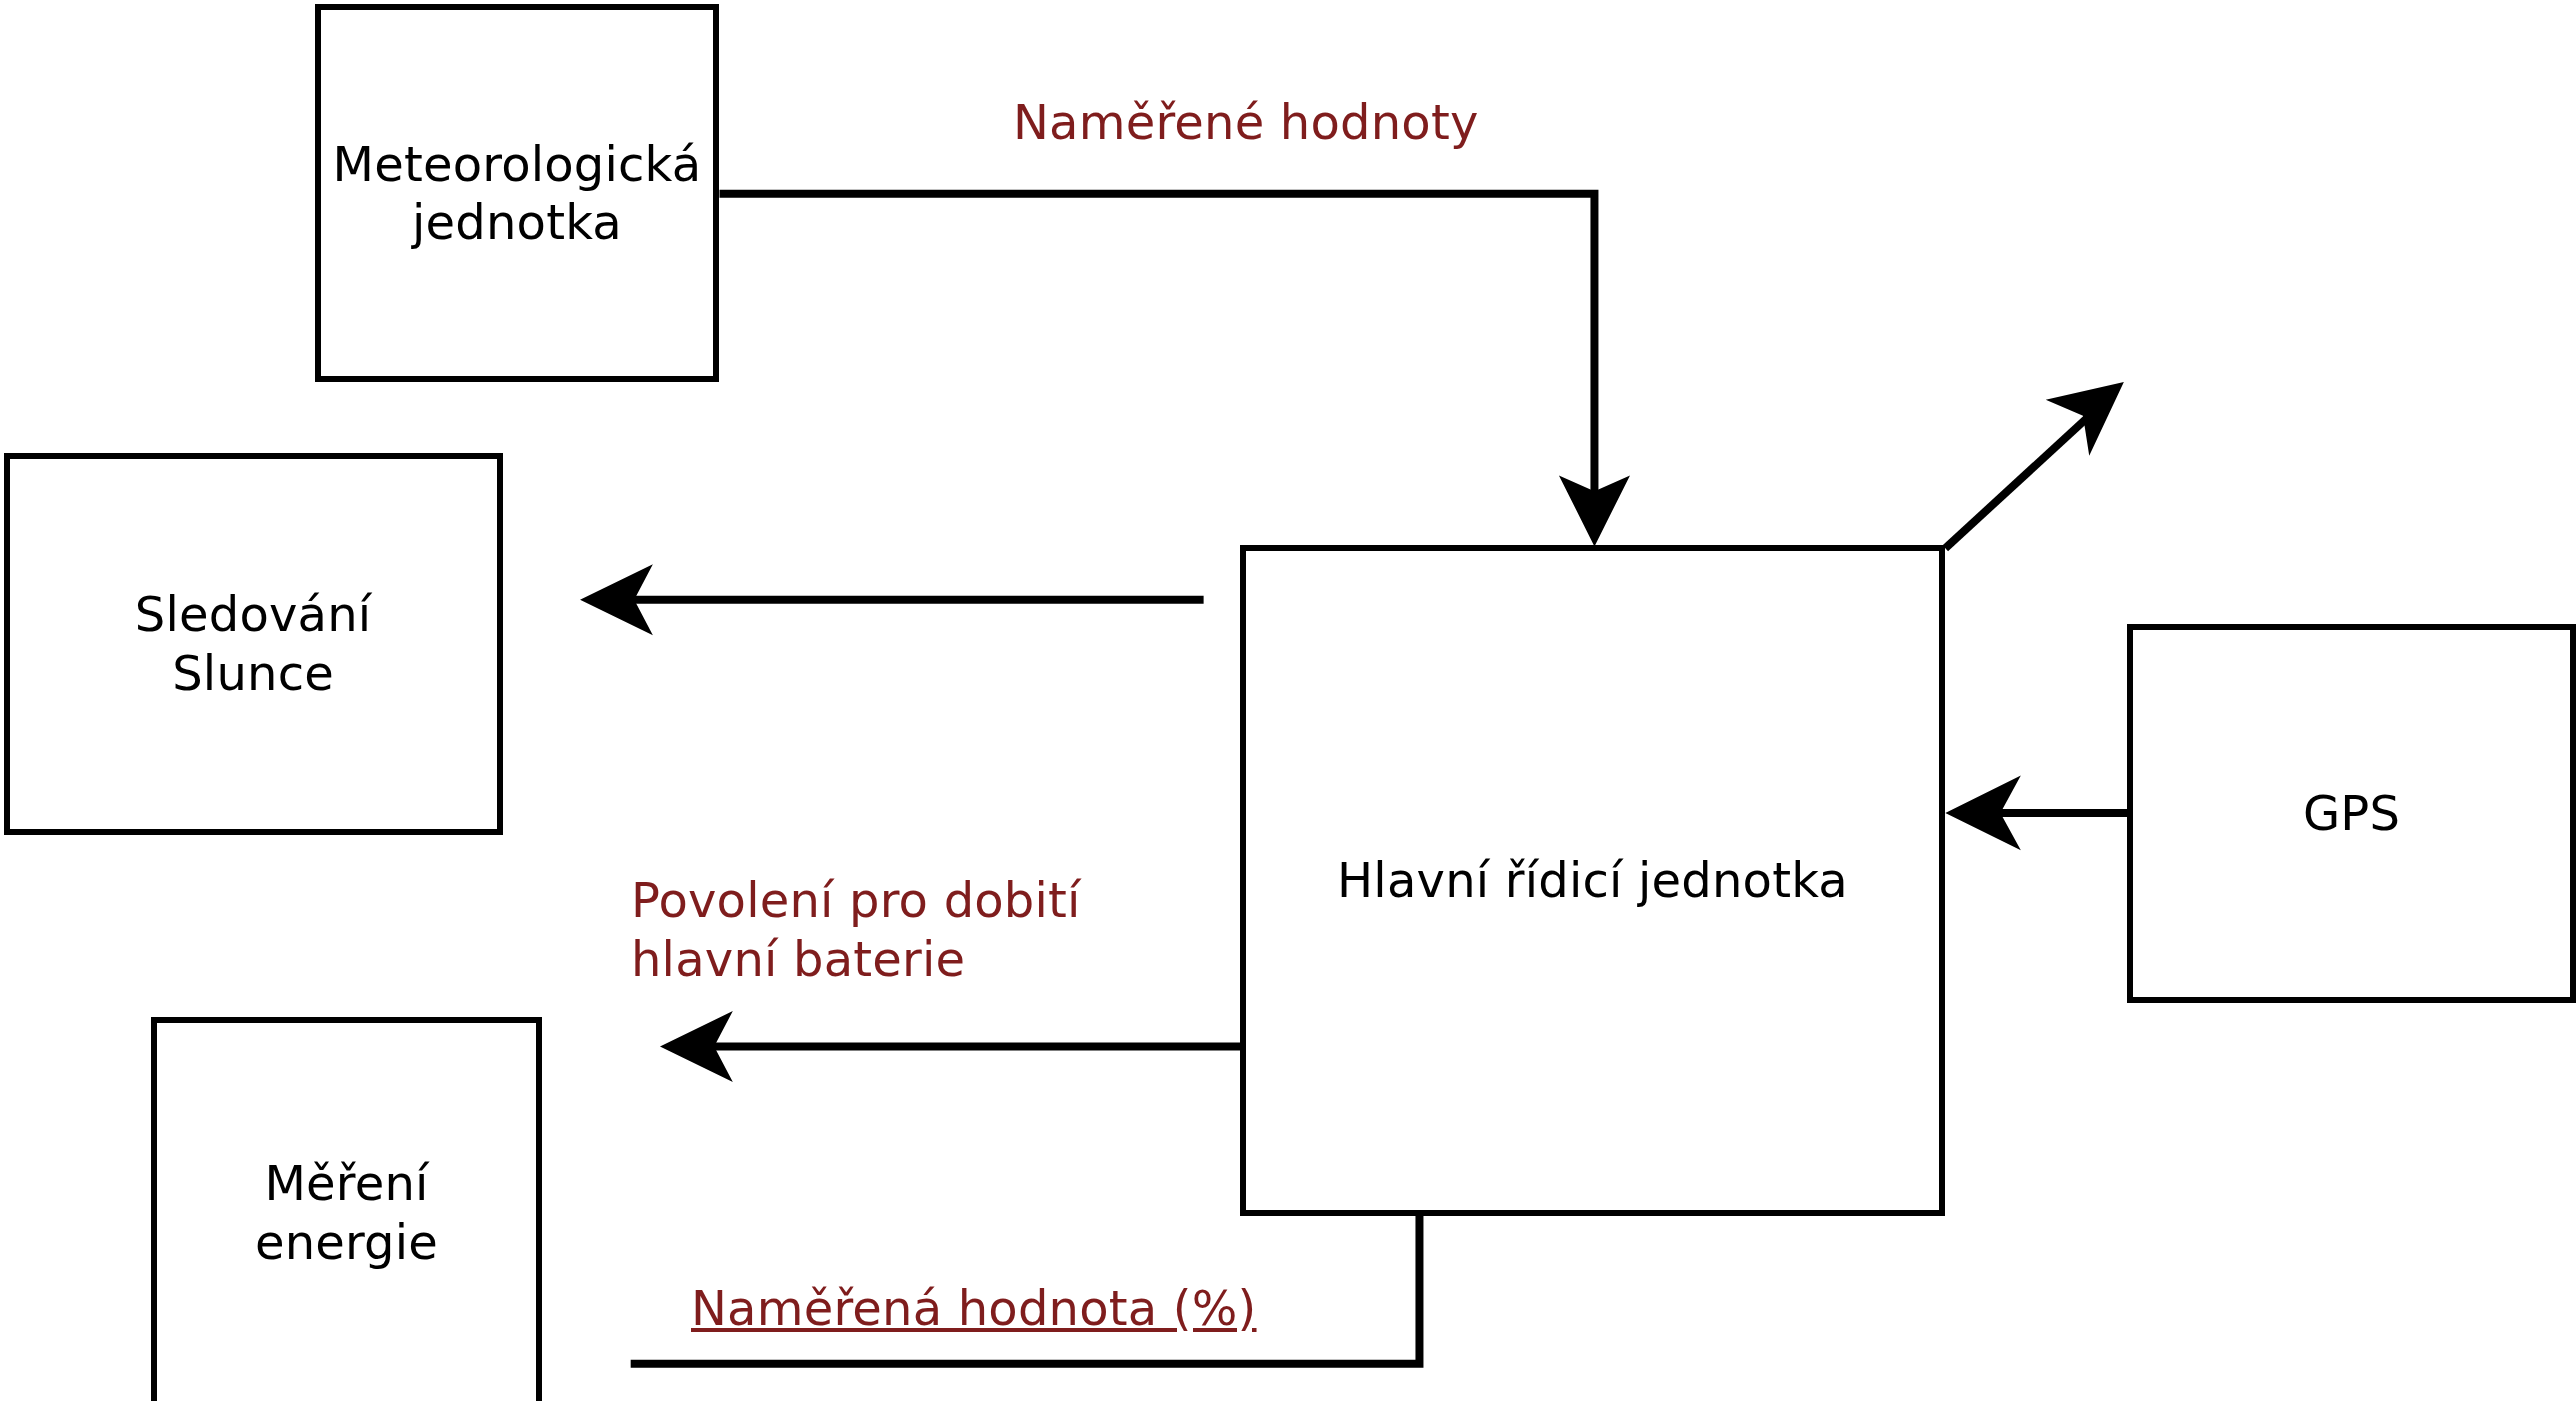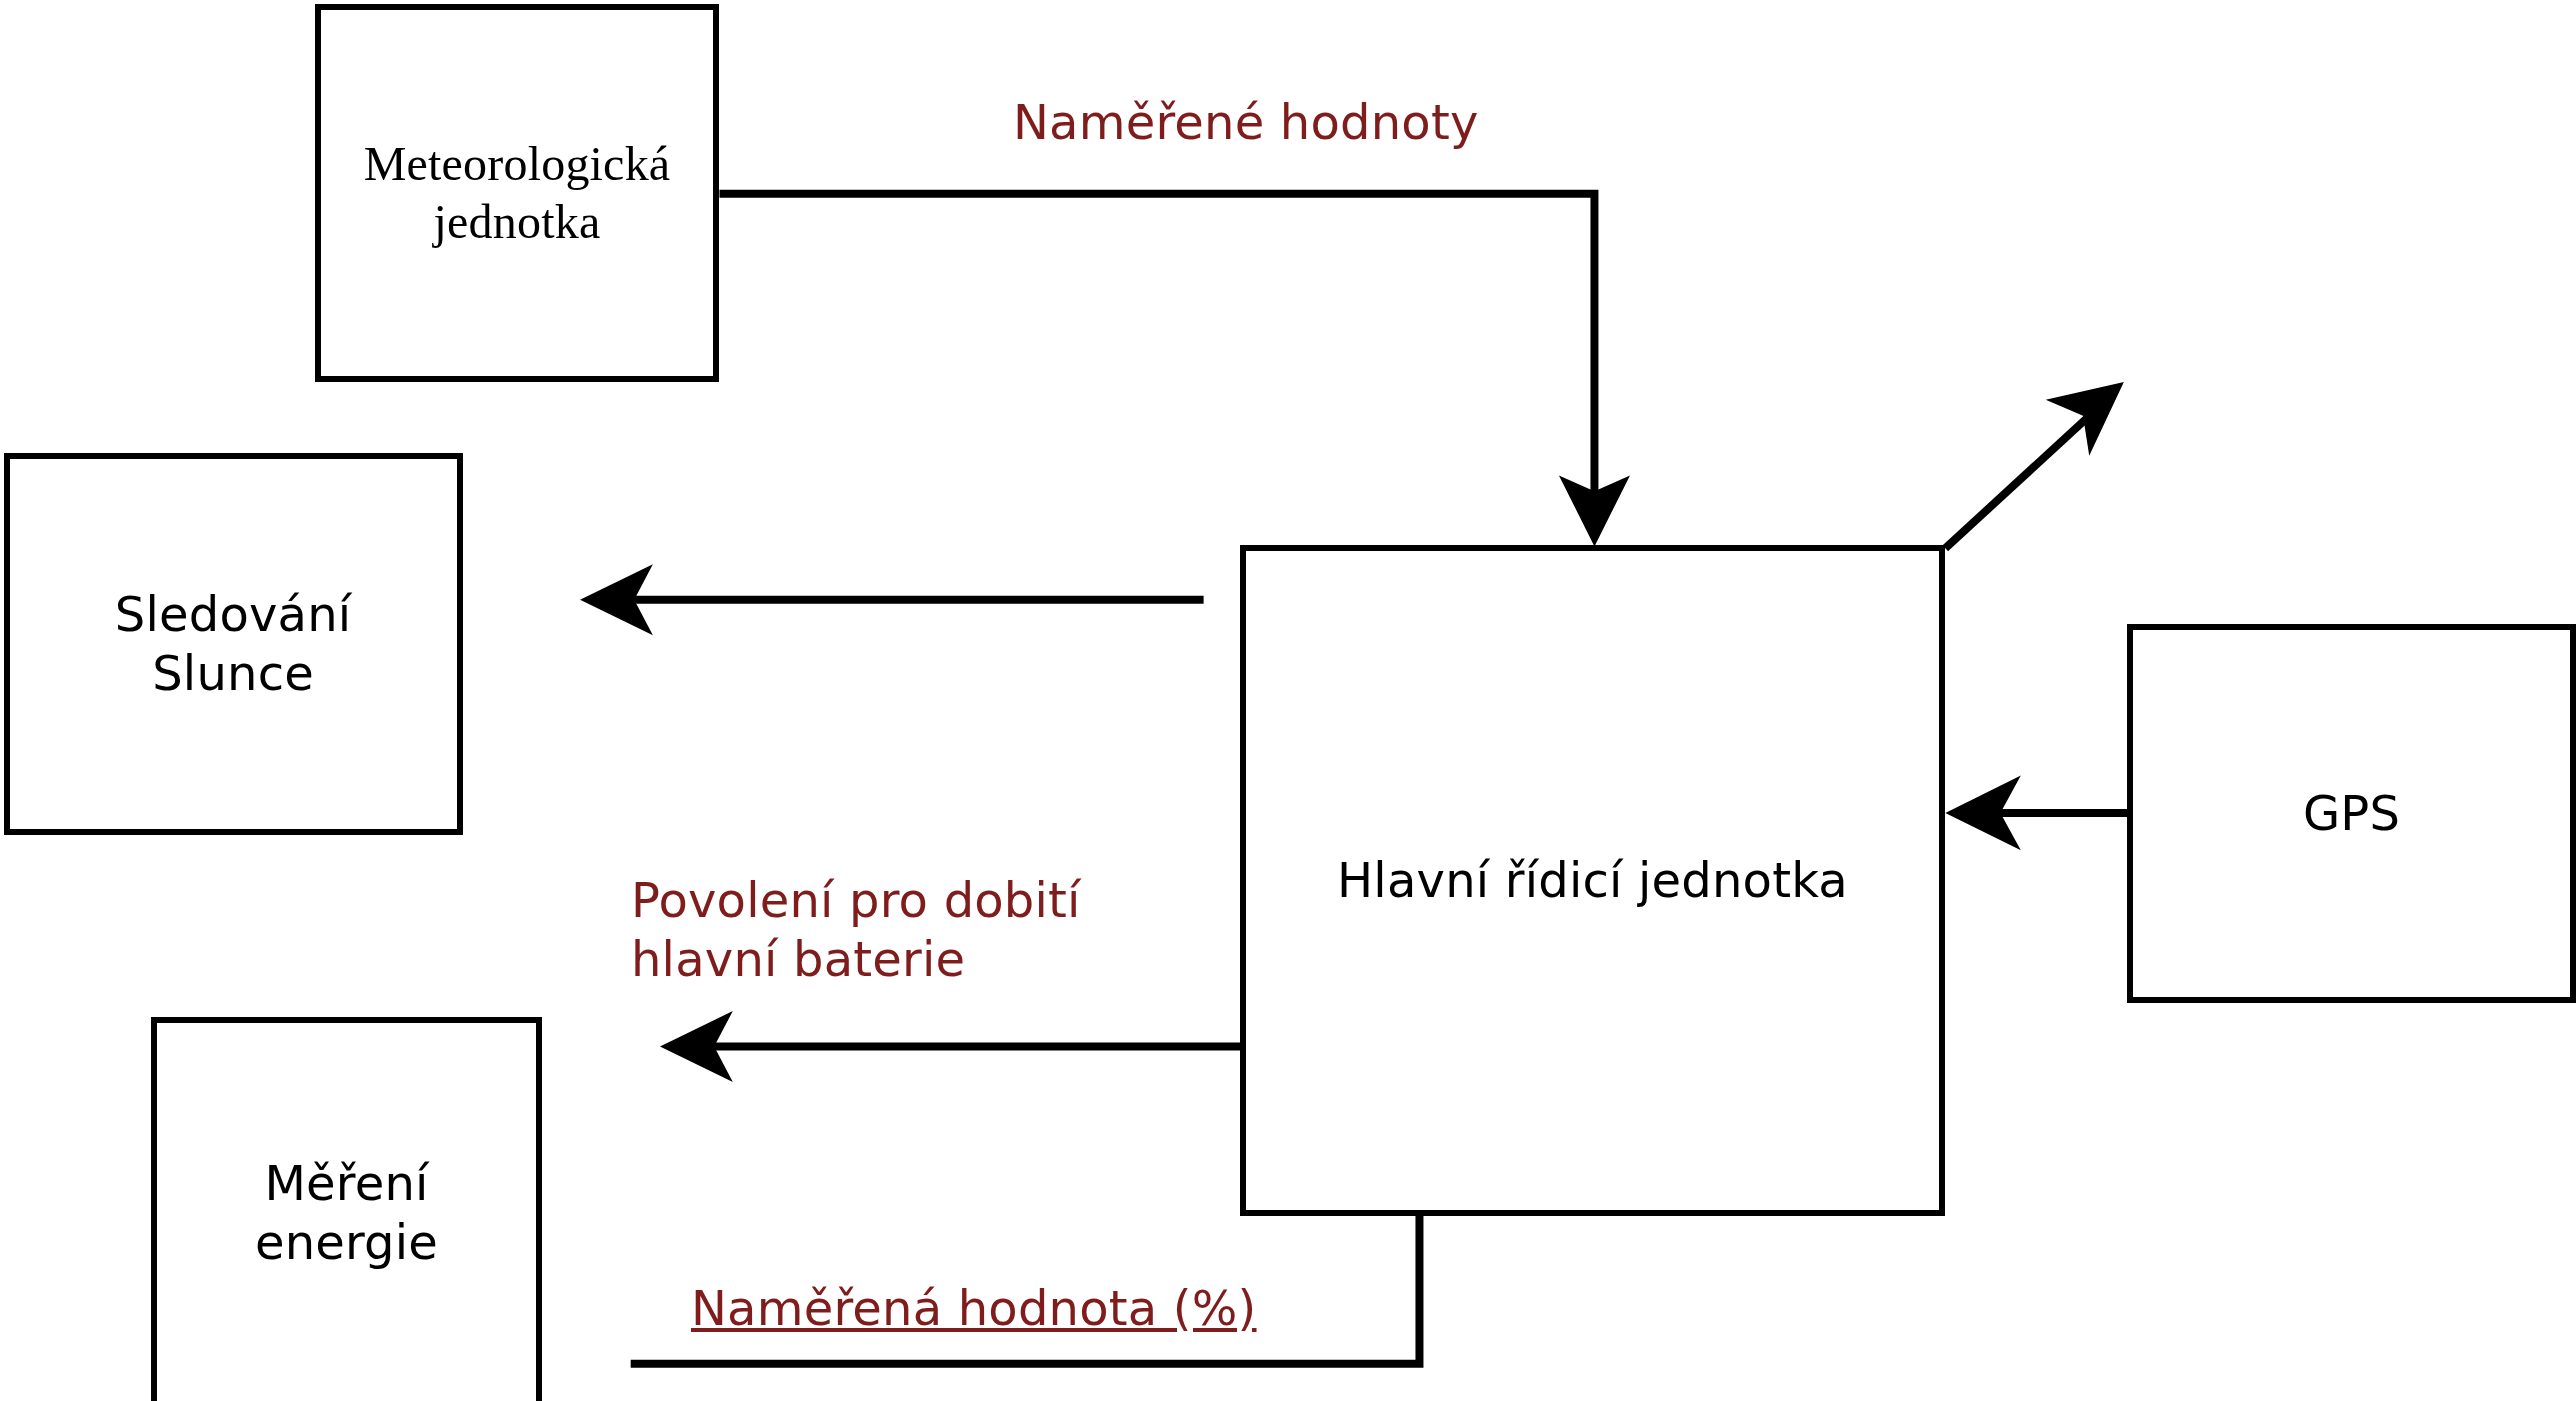--- a/index.html
+++ b/index.html
@@ -80,26 +80,26 @@
       <path d="M 2190 617 L 2350 470" fill="none" stroke="#000000" stroke-width="9"></path>
       <polygon points="2391,430 2303,450 2345,468 2352,513" fill="#000000"></polygon>
     </g>
 
     <g>
       <path d="M 2395 915 L 2240 915" fill="none" stroke="#000000" stroke-width="9"></path>
       <polygon points="2190,915 2275,873 2252,915 2275,957" fill="#000000"></polygon>
     </g>
   </svg>
 
-  <div class="node-box" id="node-meteo" style="left: 315px; top: 4.4px; width: 404px; height: 378px; font-family: Liberation Serif, serif;">
+  <div class="node-box" id="node-meteo" style="left: 315px; top: 4.4px; width: 404px; height: 378px;">
     <span class="node-label">Meteorologická
 jednotka</span>
   </div>
 
-  <div class="node-box" id="node-tracking" style="left: 3.6px; top: 453px; width: 459px; height: 382px;">
+  <div class="node-box" id="node-tracking" style="left: 3.6px; top: 453px; width: 499px; height: 382px;">
     <span class="node-label">Sledování
 Slunce</span>
   </div>
 
   <div class="node-box" id="node-energy" style="left: 151px; top: 1017px; width: 391px; height: 391px;">
     <span class="node-label">Měření
 energie</span>
   </div>
 
   <div class="node-box" id="node-main" style="left: 1240px; top: 545px; width: 705px; height: 671px;">

